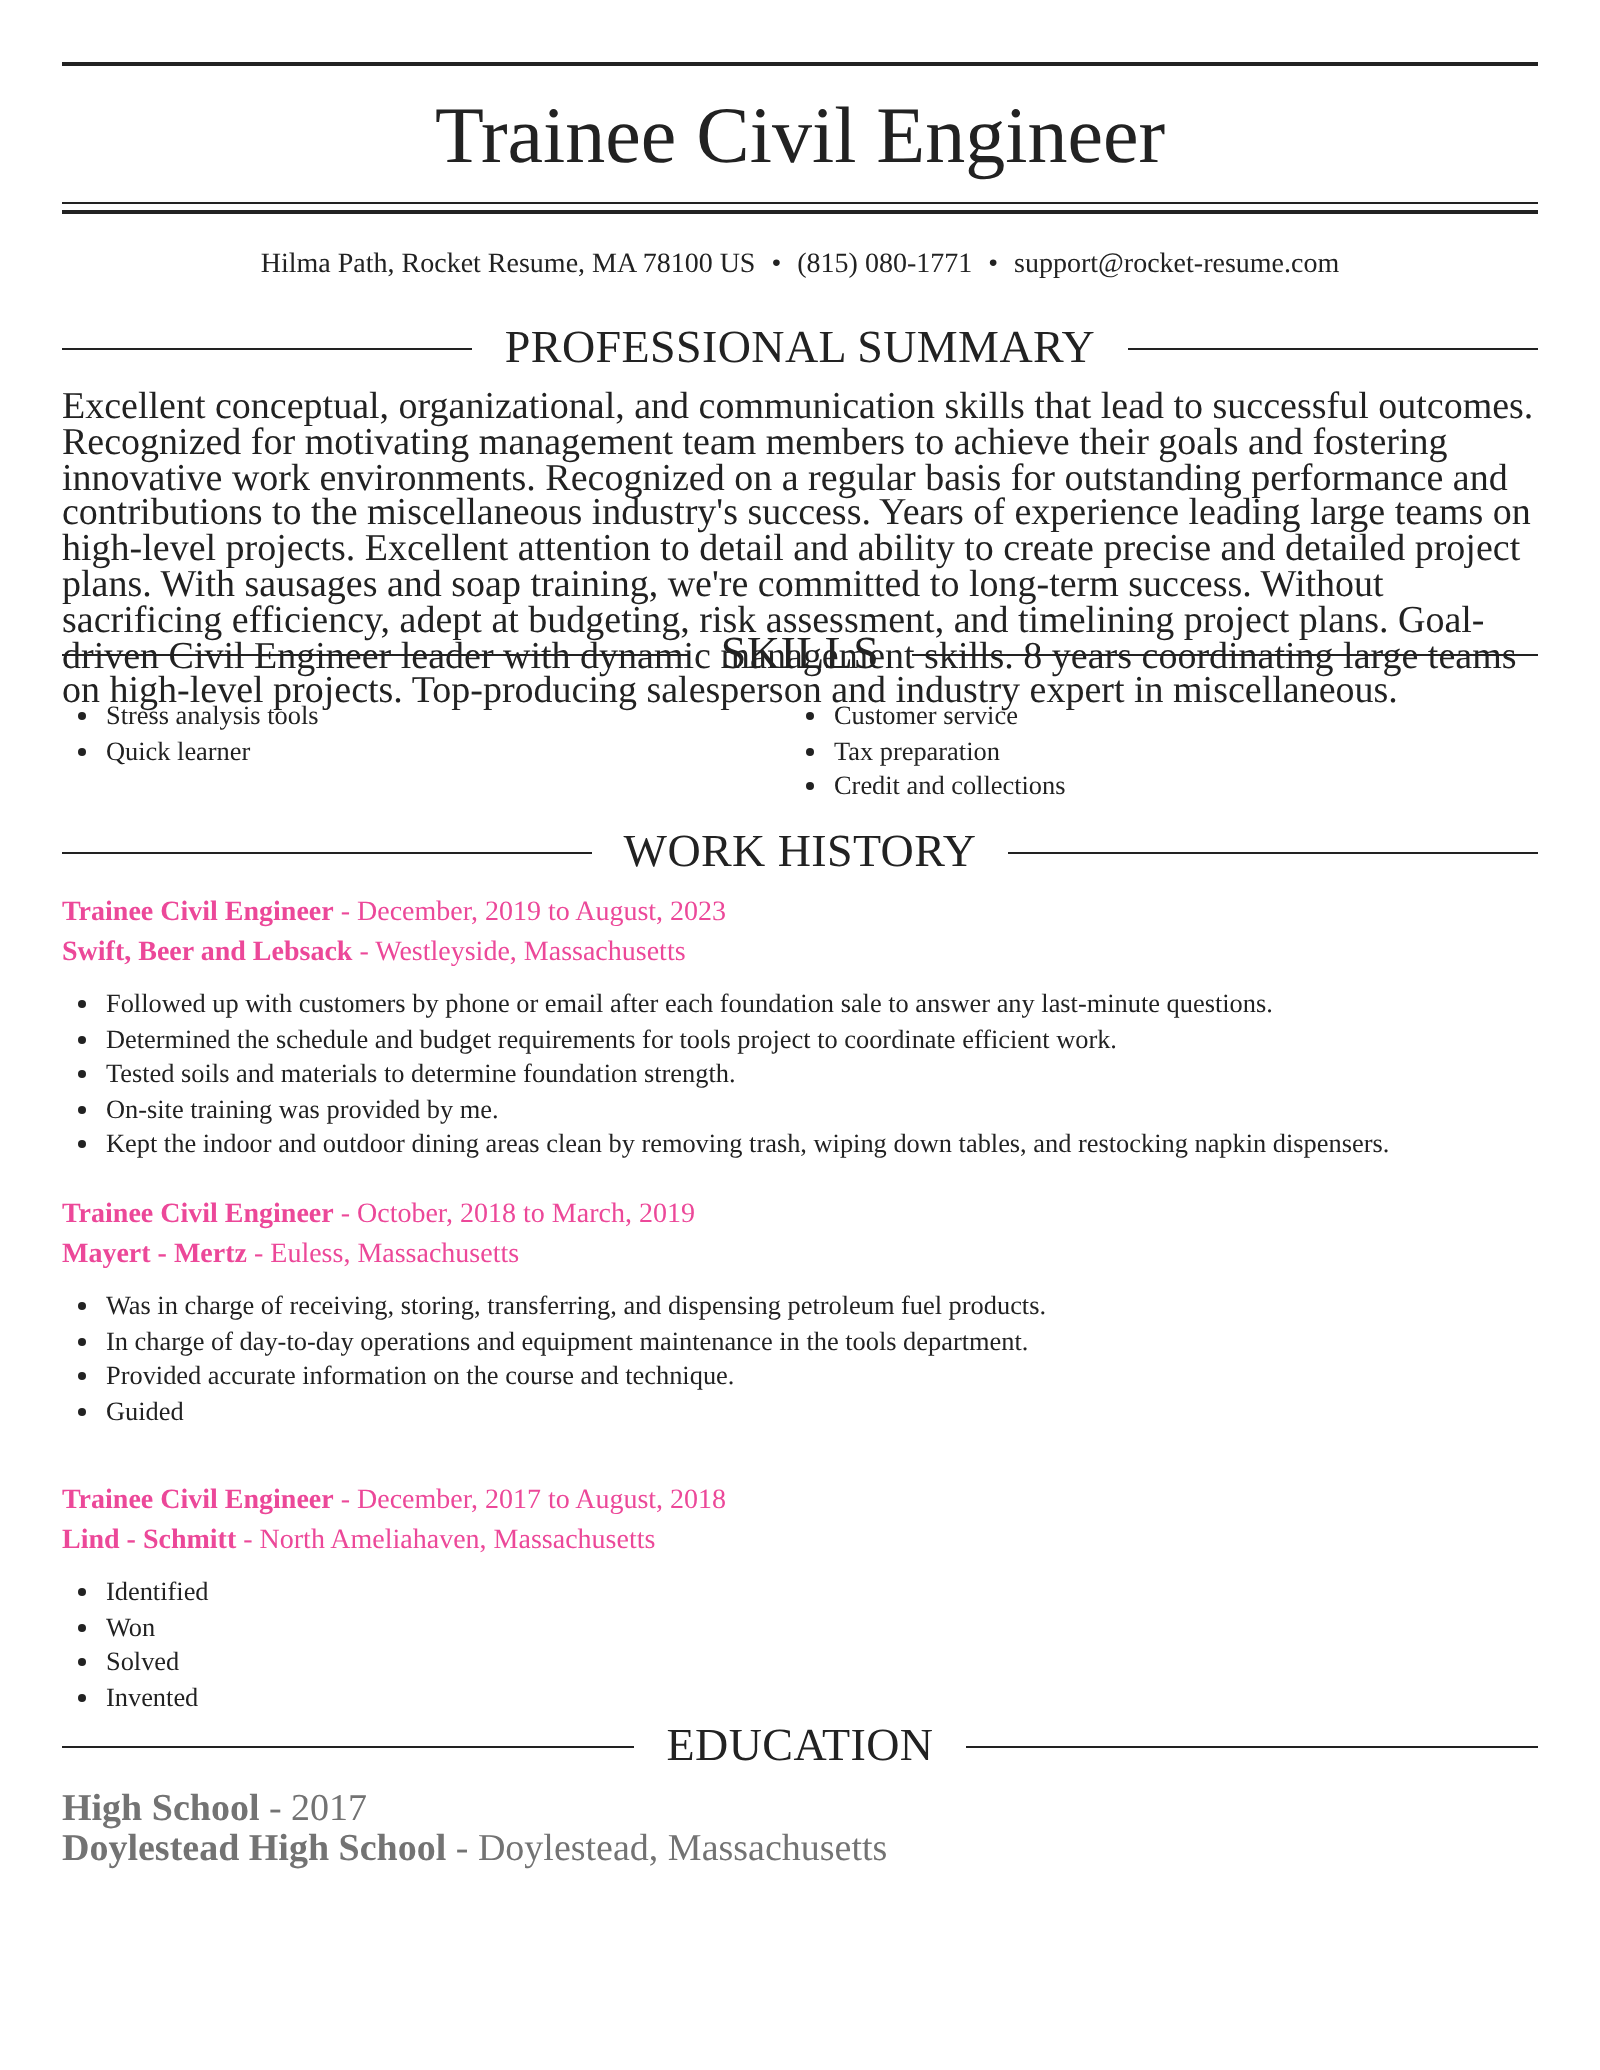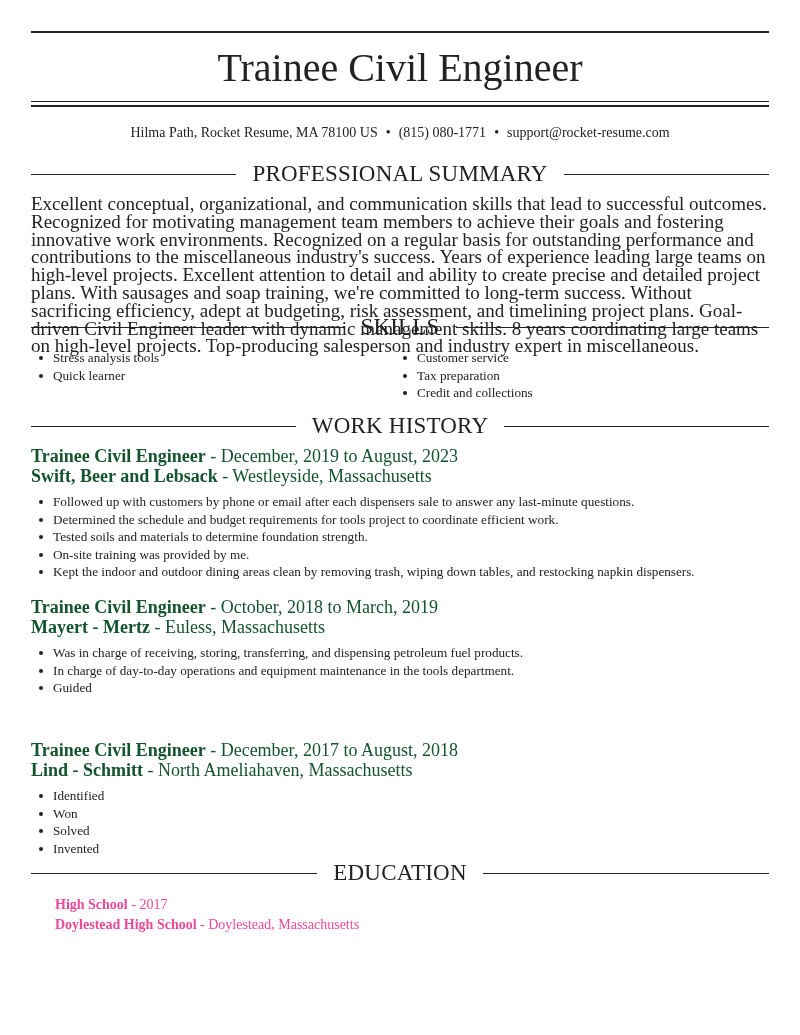--- a/index.html
+++ b/index.html
@@ -125,41 +125,40 @@
       position: absolute;
       top: 349px;
       width: 360px;
     }
     .job {
       position: absolute;
       left: 0;
       width: 738px;
     }
     .job .line1, .job .line2 {
-      font-size: 18px;
-      line-height: 19.5px;
-      color: #14532d;
-    }
-    .job b {
-      font-weight: bold;
-    }
-    .job ul {
-      margin-top: 7px;
-    }
-    .edu {
-      position: absolute;
-      left: 0;
-      top: 895px;
-      width: 738px;
-    }
-    .edu .line1, .edu .line2 {
       font-size: 14px;
       line-height: 19.5px;
       color: #ec4899;
-      margin-left: 24px;
+    }
+    .job b {
+      font-weight: bold;
+    }
+    .job ul {
+      margin-top: 7px;
+    }
+    .edu {
+      position: absolute;
+      left: 0;
+      top: 895px;
+      width: 738px;
+    }
+    .edu .line1, .edu .line2 {
+      font-size: 19px;
+      line-height: 19.5px;
+      color: #737373;
     }
   </style>
 </head>
 <body>
 
 <div class="page">
 
   <div class="rule-top"></div>
   <div class="title">Trainee Civil Engineer</div>
   <div class="rule-double-thin"></div>
@@ -194,34 +193,35 @@
   <div class="section-head" style="top:414px;">
     <div class="line"></div>
     <div class="label">WORK HISTORY</div>
     <div class="line"></div>
   </div>
 
   <div class="job" style="top:447px;">
     <div class="line1"><b>Trainee Civil Engineer</b><span> - December, 2019 to August, 2023</span></div>
     <div class="line2"><b>Swift, Beer and Lebsack</b><span> - Westleyside, Massachusetts</span></div>
     <ul>
-      <li>Followed up with customers by phone or email after each dispensers sale to answer any last-minute questions.</li>
+      <li>Followed up with customers by phone or email after each foundation sale to answer any last-minute questions.</li>
       <li>Determined the schedule and budget requirements for tools project to coordinate efficient work.</li>
       <li>Tested soils and materials to determine foundation strength.</li>
       <li>On-site training was provided by me.</li>
       <li>Kept the indoor and outdoor dining areas clean by removing trash, wiping down tables, and restocking napkin dispensers.</li>
     </ul>
   </div>
 
   <div class="job" style="top:598px;">
     <div class="line1"><b>Trainee Civil Engineer</b><span> - October, 2018 to March, 2019</span></div>
     <div class="line2"><b>Mayert - Mertz</b><span> - Euless, Massachusetts</span></div>
     <ul>
       <li>Was in charge of receiving, storing, transferring, and dispensing petroleum fuel products.</li>
       <li>In charge of day-to-day operations and equipment maintenance in the tools department.</li>
+      <li>Provided accurate information on the course and technique.</li>
       <li>Guided</li>
     </ul>
   </div>
 
   <div class="job" style="top:731px;margin-top:10px;">
     <div class="line1"><b>Trainee Civil Engineer</b><span> - December, 2017 to August, 2018</span></div>
     <div class="line2"><b>Lind - Schmitt</b><span> - North Ameliahaven, Massachusetts</span></div>
     <ul>
       <li>Identified</li>
       <li>Won</li>

